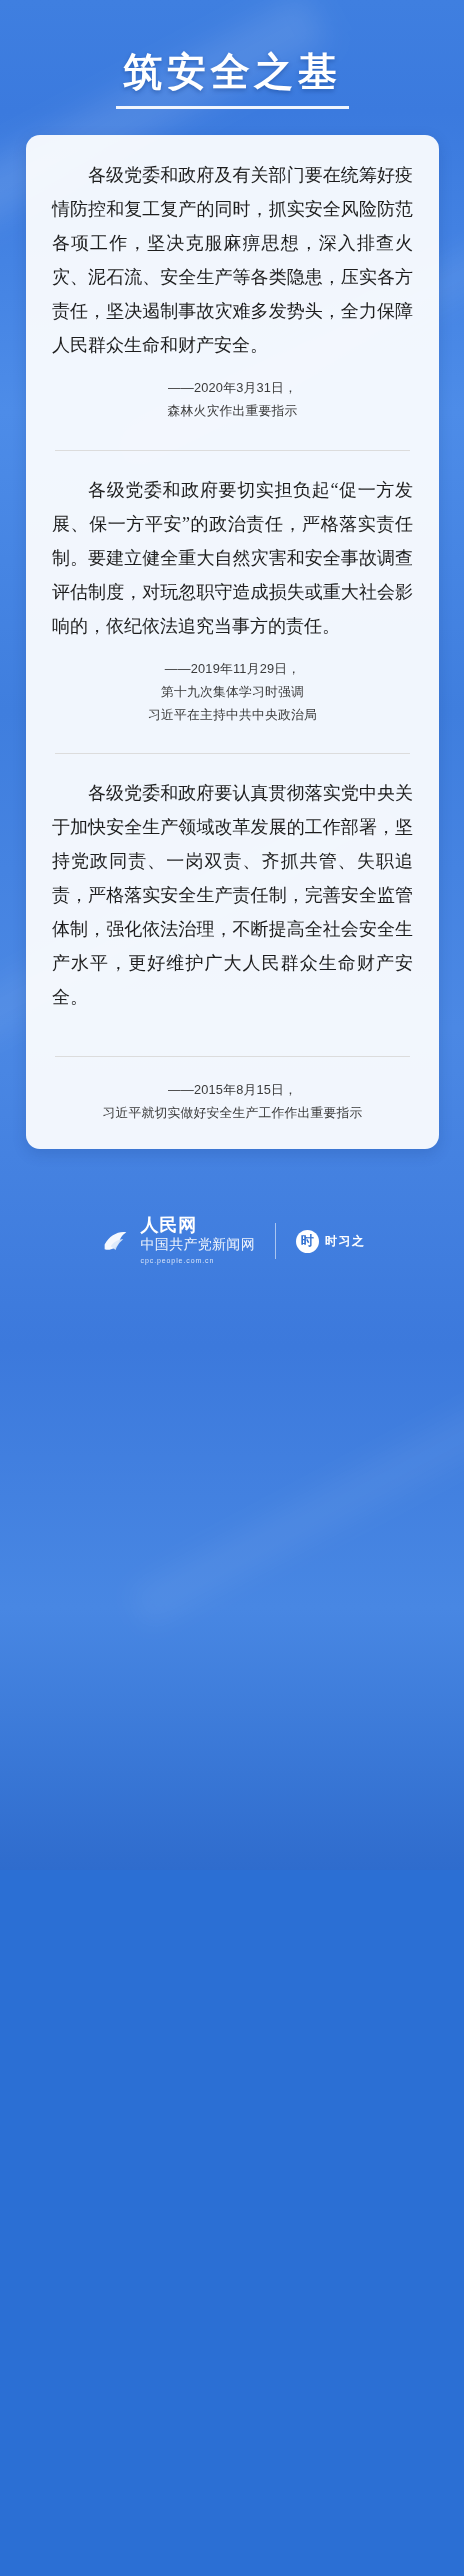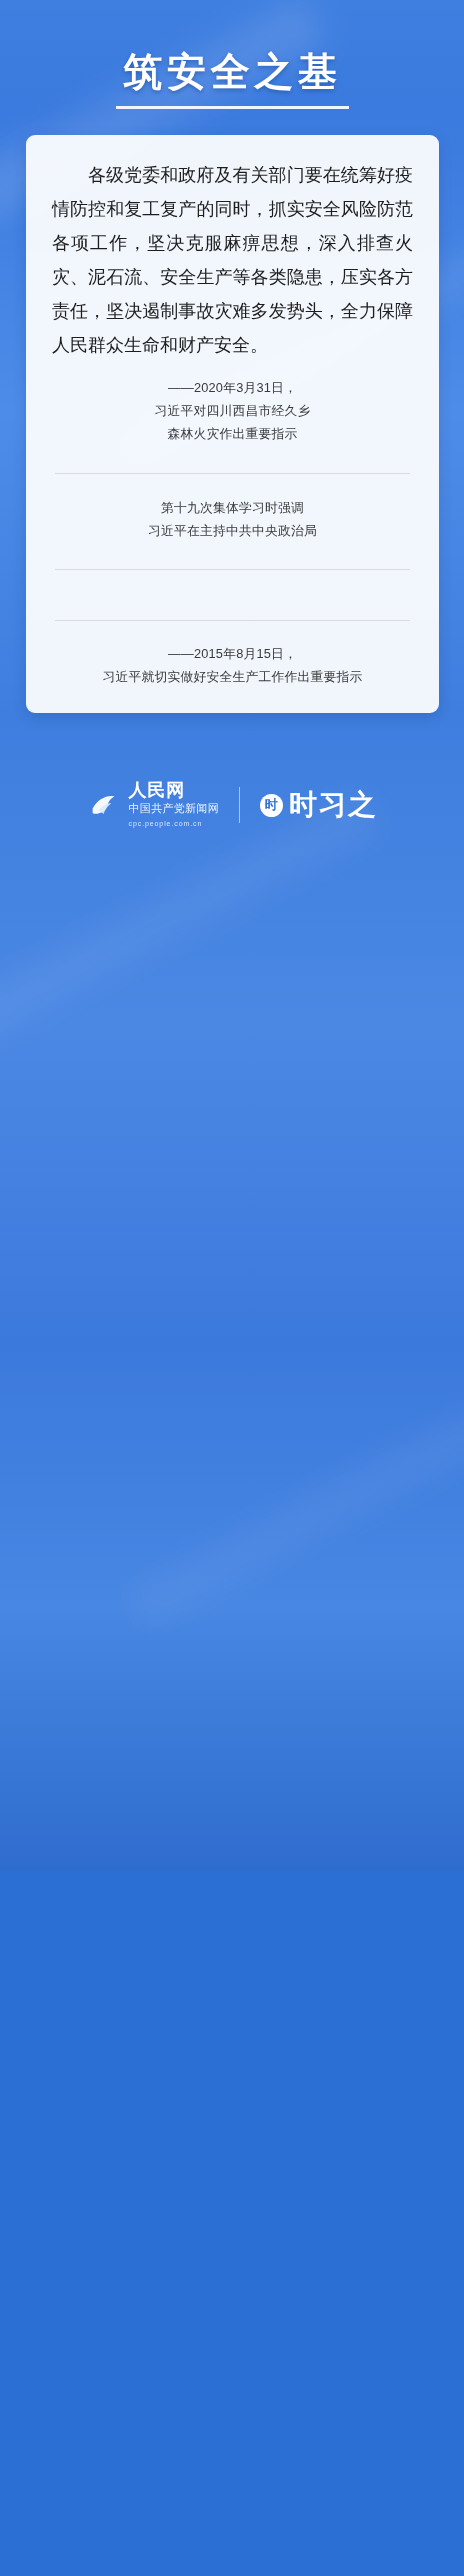--- a/index.html
+++ b/index.html
@@ -51,21 +51,21 @@
     color: #ffffff;
     text-shadow: 0 1.5px 4.6px rgba(0,40,110,0.35);
     padding: 4.6px 7.7px 7.7px 7.7px;
     border-bottom: 3.1px solid rgba(255,255,255,0.92);
   }
 
   .card {
     position: relative;
     margin: 0 26px;
     background: rgba(255,255,255,0.93);
-    border-radius: 9px;
+    border-radius: 14px;
     padding: 23px 26px 20px 26px;
     box-shadow: 0 4.6px 14px rgba(16,52,120,0.18);
   }
 
   .section { padding-bottom: 4.6px; }
   .divider {
     height: 0.8px;
     background: #dcdcdc;
     margin: 23px 3.1px 22px 3.1px;
   }
@@ -113,21 +113,21 @@
   .logo-texts { line-height: 1.15; }
   .logo-main {
     font-family: "Liberation Serif", serif;
     font-size: 18px;
     font-weight: bold;
     color: #ffffff;
     letter-spacing: 0.8px;
   }
   .logo-sub {
     font-family: "Liberation Sans", sans-serif;
-    font-size: 11px;
+    font-size: 14px;
     color: rgba(255,255,255,.92);
     letter-spacing: 0.3px;
   }
   .logo-sub2 {
     font-family: "Liberation Sans", sans-serif;
     font-size: 7px;
     color: rgba(255,255,255,.80);
     letter-spacing: 0.9px;
   }
   .vline {
@@ -142,21 +142,21 @@
     border-radius: 50%;
     background: #ffffff;
     display: flex; align-items: center; justify-content: center;
     font-family: "Liberation Serif", serif;
     font-size: 13px;
     font-weight: bold;
     color: #2f6fd0;
   }
   .brand2-text {
     font-family: Liberation Mono, monospace;
-    font-size: 28px;
+    font-size: 12px;
     font-weight: bold;
     color: #ffffff;
     letter-spacing: 1.5px;
   }
 </style>
 </head>
 <body>
 
 <div id="page">
 
@@ -169,37 +169,39 @@
   <div class="title-wrap">
     <div class="title">筑安全之基</div>
   </div>
 
   <div class="card">
 
     <div class="section">
       <div class="para">各级党委和政府及有关部门要在统筹好疫情防控和复工复产的同时，抓实安全风险防范各项工作，坚决克服麻痹思想，深入排查火灾、泥石流、安全生产等各类隐患，压实各方责任，坚决遏制事故灾难多发势头，全力保障人民群众生命和财产安全。</div>
       <div class="attrib">
         <div>——2020年3月31日，</div>
-        <div>习近平对四川西昌市经久乡</div>
         <div>森林火灾作出重要指示</div>
       </div>
     </div>
 
     <div class="divider"></div>
 
     <div class="section">
-      <div class="attrib">
+      <div class="para">各级党委和政府要切实担负起“促一方发展、保一方平安”的政治责任，严格落实责任制。要建立健全重大自然灾害和安全事故调查评估制度，对玩忽职守造成损失或重大社会影响的，依纪依法追究当事方的责任。</div>
+      <div class="attrib">
+        <div>——2019年11月29日，</div>
         <div>第十九次集体学习时强调</div>
         <div>习近平在主持中共中央政治局</div>
       </div>
     </div>
 
     <div class="divider"></div>
 
     <div class="section">
+      <div class="para">各级党委和政府要认真贯彻落实党中央关于加快安全生产领域改革发展的工作部署，坚持党政同责、一岗双责、齐抓共管、失职追责，严格落实安全生产责任制，完善安全监管体制，强化依法治理，不断提高全社会安全生产水平，更好维护广大人民群众生命财产安全。</div>
       <div class="attrib">
       </div>
     </div>
 
     <div class="divider"></div>
 
     <div class="section">
       <div class="attrib">
         <div>——2015年8月15日，</div>
         <div>习近平就切实做好安全生产工作作出重要指示</div>

